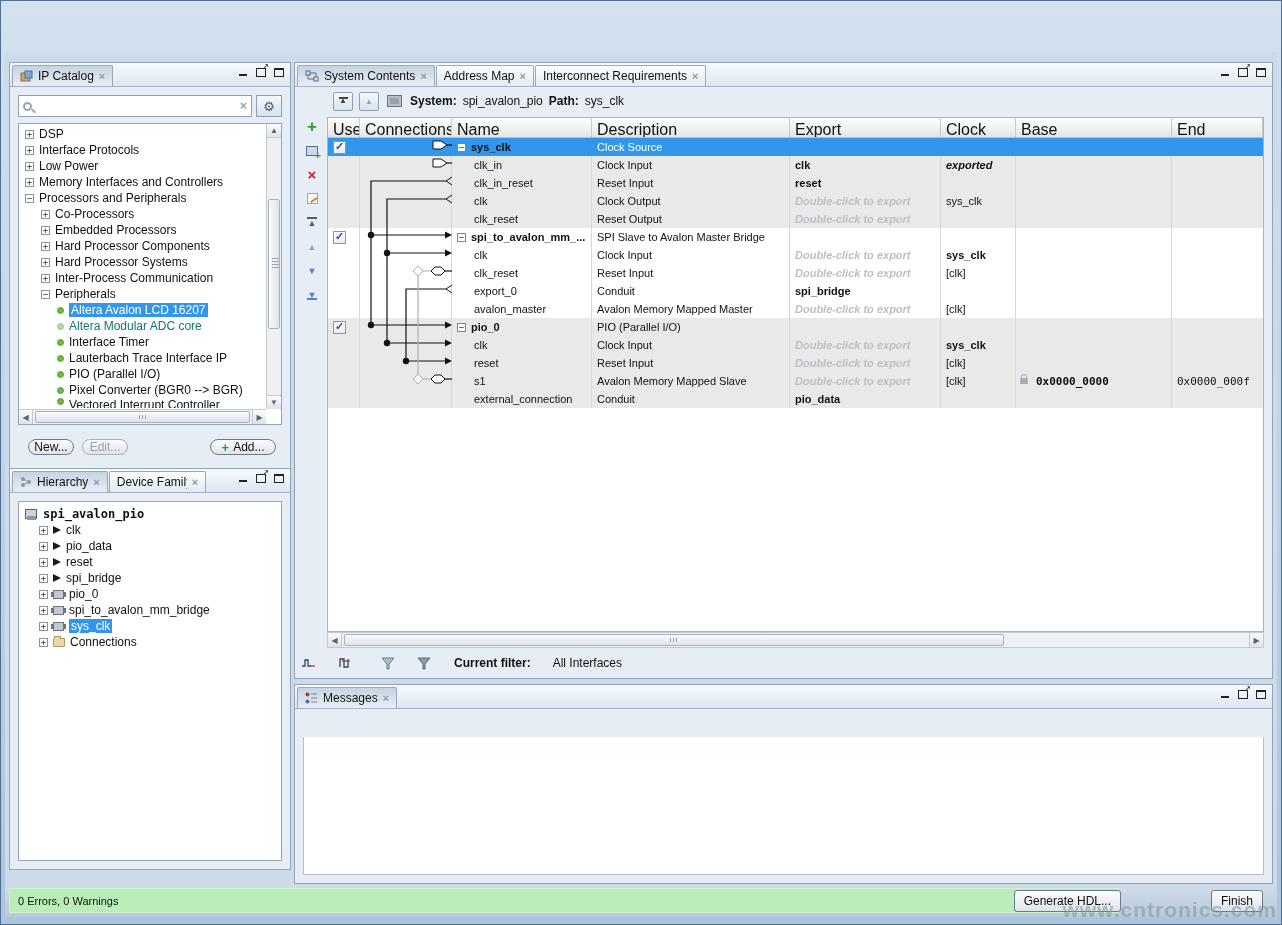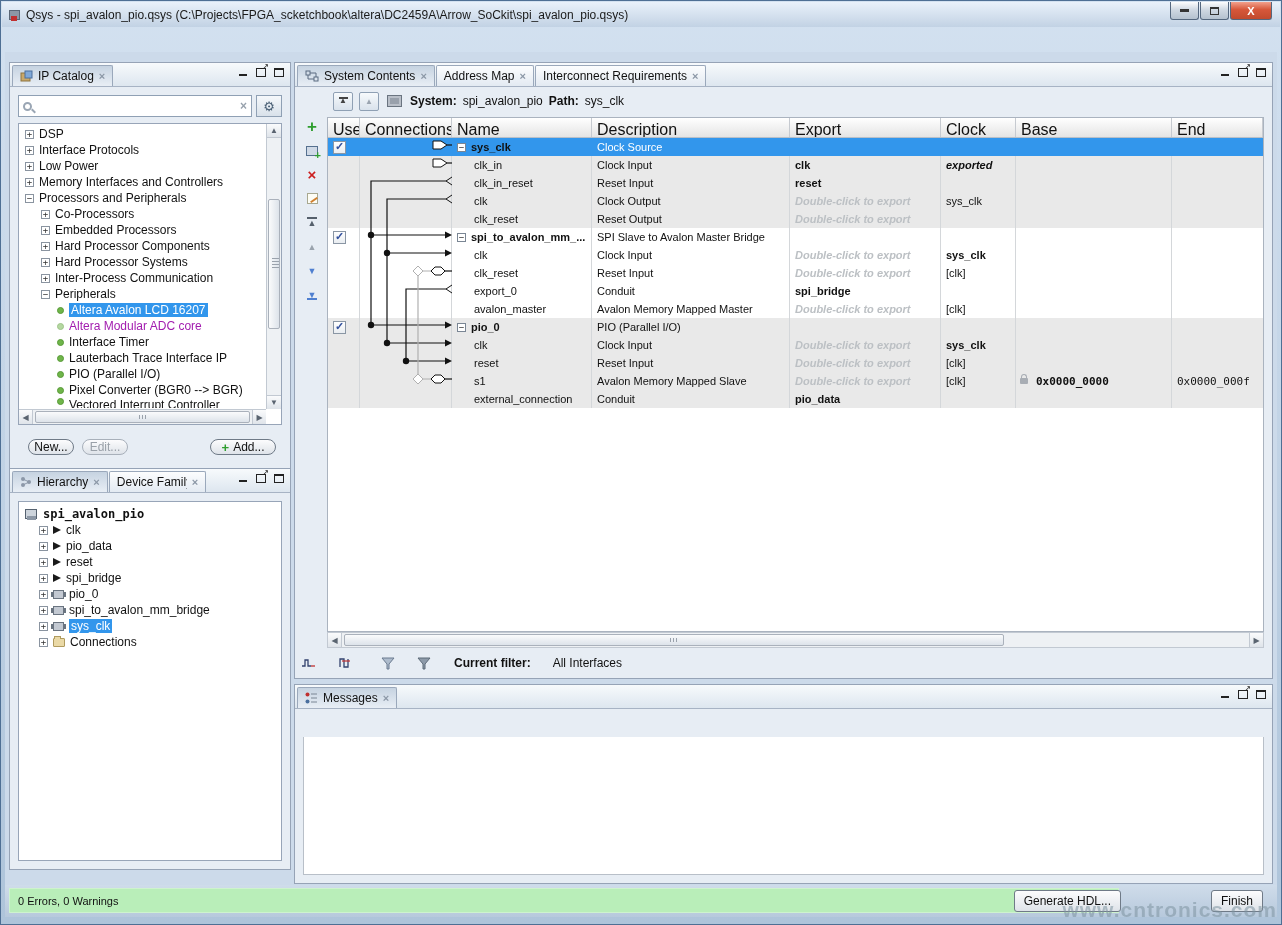--- a/index.html
+++ b/index.html
@@ -35,21 +35,21 @@
   .ctl-float{width:10px;height:9px;border:1px solid #222;position:relative}
   .ctl-float::after{content:"\2197";position:absolute;right:-4px;top:-7px;font-size:8px;color:#222}
   .ctl-max{width:10px;height:9px;border:1px solid #222;border-top:2px solid #222}
   
   .tree-row{height:16px;display:flex;align-items:center;gap:5px;white-space:nowrap;font-size:12px}
   .tree-row.clipped{height:10px;overflow:hidden;align-items:flex-start}
   .expander{width:9px;height:9px;border:1px solid #8a94a0;background:#fff;font-size:9px;line-height:7px;text-align:center;color:#333;flex:none;font-family:"DejaVu Sans Mono",monospace}
   .leaf-dot{width:7px;height:7px;border-radius:50%;background:#6fb54a;border:1px solid #589a37;flex:none}
   .leaf-dot.dim{background:#b5d8a2;border-color:#9ec489}
   .tree-label.sel{background:#3296ec;color:#fff;padding:0 2px}
-  .tree-label.dis{color:#a21caf}
+  .tree-label.dis{color:#0f766e}
   
   .search-row{position:absolute;left:8px;top:32px;right:8px;height:22px;display:flex;gap:4px}
   .search-box{flex:1;border:1px solid #8fa0b4;background:#fff;display:flex;align-items:center;padding:0 4px;gap:4px}
   .mag{width:9px;height:9px;border:2px solid #9aa6b4;border-radius:50%;position:relative;flex:none}
   .mag::after{content:"";position:absolute;left:6px;top:6px;width:5px;height:2px;background:#9aa6b4;transform:rotate(45deg)}
   .search-input{border:none;outline:none;flex:1;font-size:12px;background:transparent}
   .clear-x{color:#98a2ad;font-weight:bold;font-size:12px}
   .gear-btn{width:26px;border:1px solid #8fa0b4;background:linear-gradient(#f5f8fb,#d8e1ea);display:flex;align-items:center;justify-content:center;font-size:13px;color:#4a6076}
   .ip-tree-wrap{position:absolute;left:8px;top:60px;right:8px;height:302px;border:1px solid #98a5b8;background:#fff;overflow:hidden}
   .ip-tree{position:absolute;left:0;top:0;right:15px;bottom:15px;overflow:hidden;padding-top:2px}
@@ -139,35 +139,20 @@
   .statusbar{position:absolute;left:4px;bottom:7px;right:4px;height:32px;background:linear-gradient(#cfdcea,#b7c9dc)}
   .status-green{position:absolute;left:4px;top:3px;width:1110px;height:25px;background:#b9eeb9;border:1px solid #cef3ce;display:flex;align-items:center;padding-left:8px;font-size:11px}
   .sbtn{position:absolute;top:5px;height:22px;border:1px solid #6f7a87;border-radius:3px;background:linear-gradient(#fcfcfd,#dee3e9);font-size:12px;display:flex;align-items:center;padding:0 9px}
   .watermark{position:absolute;right:4px;bottom:2px;font-size:21px;font-weight:bold;color:rgba(125,148,160,0.55);letter-spacing:1px;z-index:50;pointer-events:none}
 </style>
 </head>
 <body>
 
 <div class="window">
 
-  <div class="titlebar">
-    <span class="app-icon"></span>
-    <span class="title-text">Qsys - spi_avalon_pio.qsys (C:\Projects\FPGA_scketchbook\altera\DC2459A\Arrow_SoCkit\spi_avalon_pio.qsys)</span>
-    <div class="win-controls">
-      <div class="wbtn">
-          <span class="mini"></span>
-        </div>
-      <div class="wbtn">
-          <span class="maxi"></span>
-        </div>
-      <div class="wbtn close">
-          <span>X</span>
-        </div>
-    </div>
-  </div>
 
 
   <div class="workspace">
 
     <div class="panel" style="left:4px;top:10px;width:282px;height:412px">
       <div class="tabbar">
         <div class="tab active">
           <svg width="13" height="12">
               <rect x="1" y="3" width="9" height="8" fill="#c9a86a" stroke="#8d7440"></rect>
               <rect x="5" y="1" width="7" height="7" fill="#7fa8d8" stroke="#4a6f9e"></rect>

